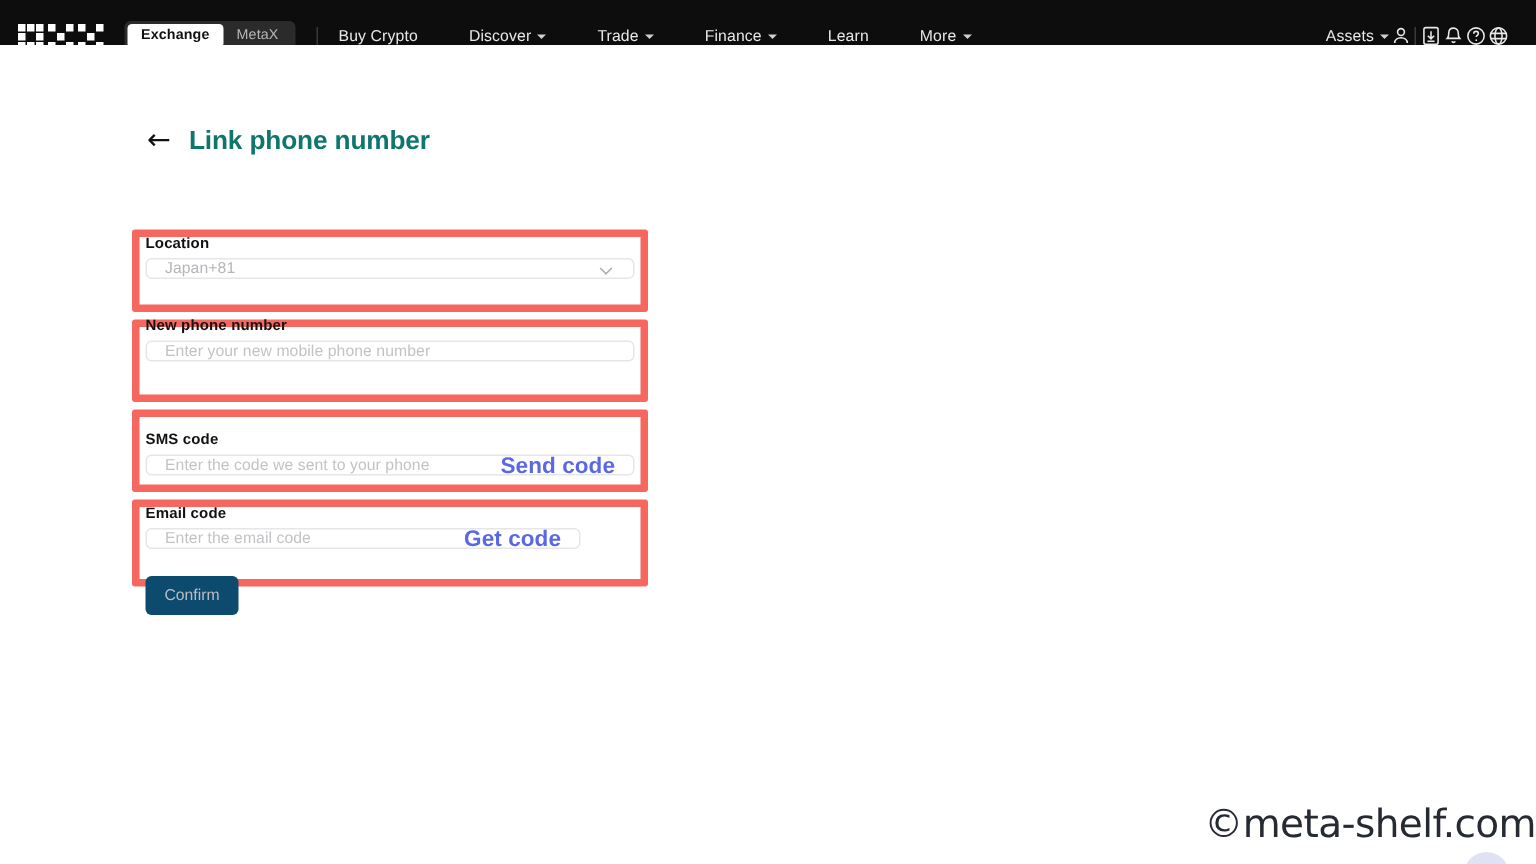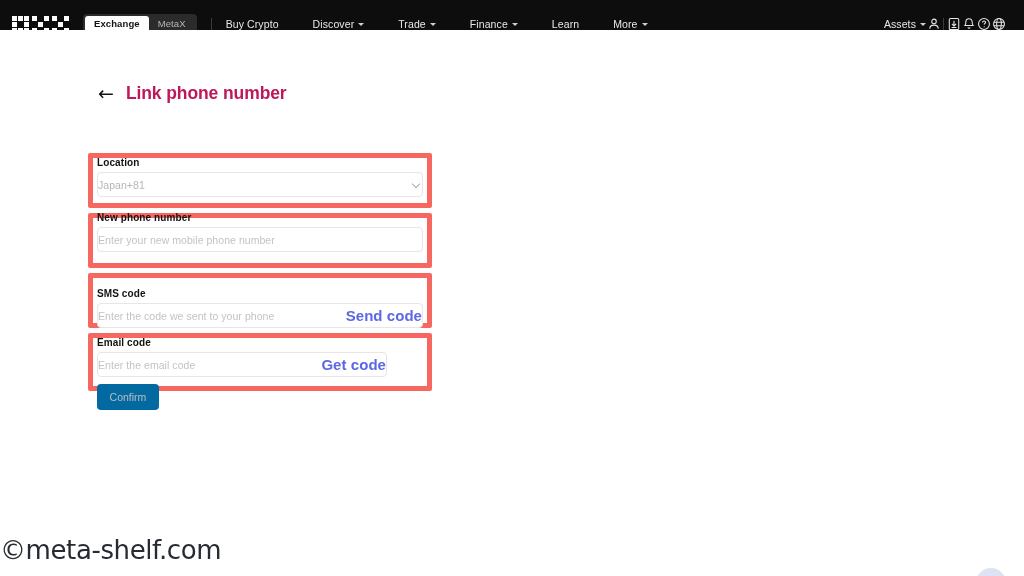--- a/index.html
+++ b/index.html
@@ -139,21 +139,21 @@
   .back-arrow {
     font-size: 19px;
     line-height: 1;
     color: #121212;
     cursor: pointer;
     font-family: "DejaVu Sans", sans-serif;
   }
   .page-title {
     font-size: 17.5px;
     font-weight: 700;
-    color: #be185d;
+    color: #0f766e;
     letter-spacing: -0.1px;
   }
 
   
   .hl {
     position: absolute;
     border: 5px solid #f5675f;
     background: #ffffff;
     border-radius: 2px;
   }
@@ -174,27 +174,27 @@
   .field-label {
     font-size: 10px;
     font-weight: 700;
     color: #121212;
     margin-bottom: 4px;
     letter-spacing: 0.1px;
   }
 
   .input-box {
     position: relative;
-    height: 25px;
+    height: 14px;
     border: 1px solid #e6e6e8;
     border-radius: 4px;
     background: #ffffff;
     display: flex;
     align-items: center;
-    padding: 0 0;
+    padding: 0 12px;
     cursor: text;
   }
   .input-text {
     font-size: 10.5px;
     color: #c3c3c6;
     white-space: nowrap;
     letter-spacing: 0.05px;
   }
   .input-text.filled { color: #b6b6ba; }
 
@@ -222,38 +222,38 @@
     white-space: nowrap;
     letter-spacing: 0.05px;
   }
 
   .confirm-btn {
     position: absolute;
     left: 97px;
     top: 354px;
     width: 62px;
     height: 26px;
-    background: #0369a1;
+    background: #0c4a6e;
     border: none;
     border-radius: 4px;
     color: #bdbdc2;
     font-size: 10.5px;
     font-family: "Liberation Sans", sans-serif;
     cursor: not-allowed;
     display: flex;
     align-items: center;
     justify-content: center;
   }
 
   .watermark {
     position: absolute;
     top: 505px;
     left: 0;
     width: 1024px;
-    text-align: left;
+    text-align: right;
     font-size: 26px;
     font-weight: 500;
     color: #262a33;
     letter-spacing: -0.4px;
     font-family: "DejaVu Sans", sans-serif;
   }
 
   .chat-widget {
     position: absolute;
     left: 976px;

